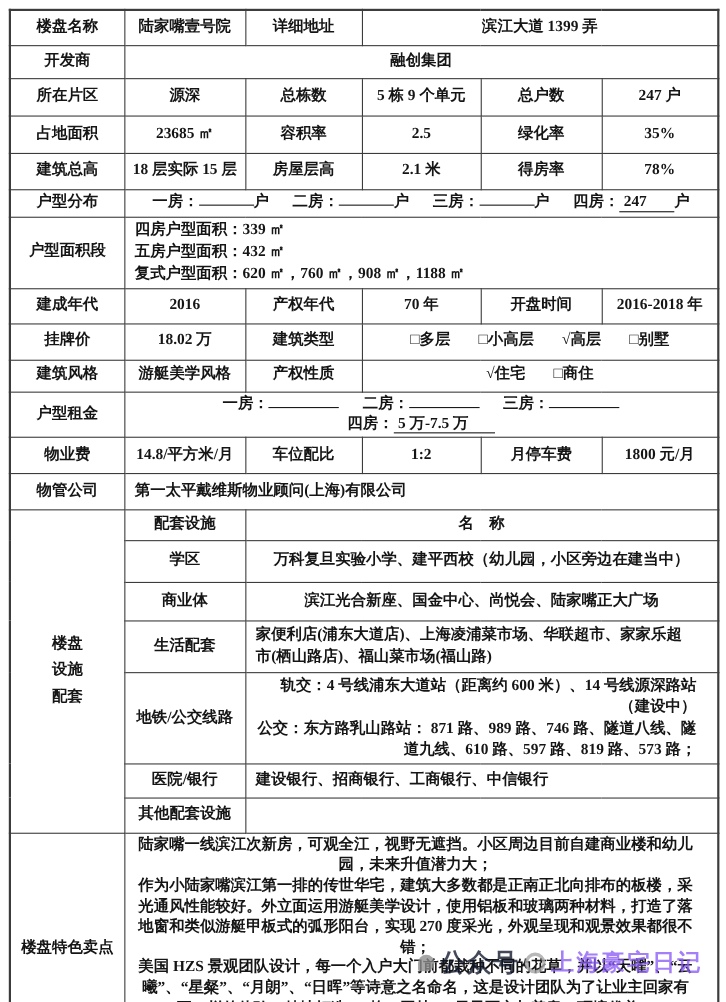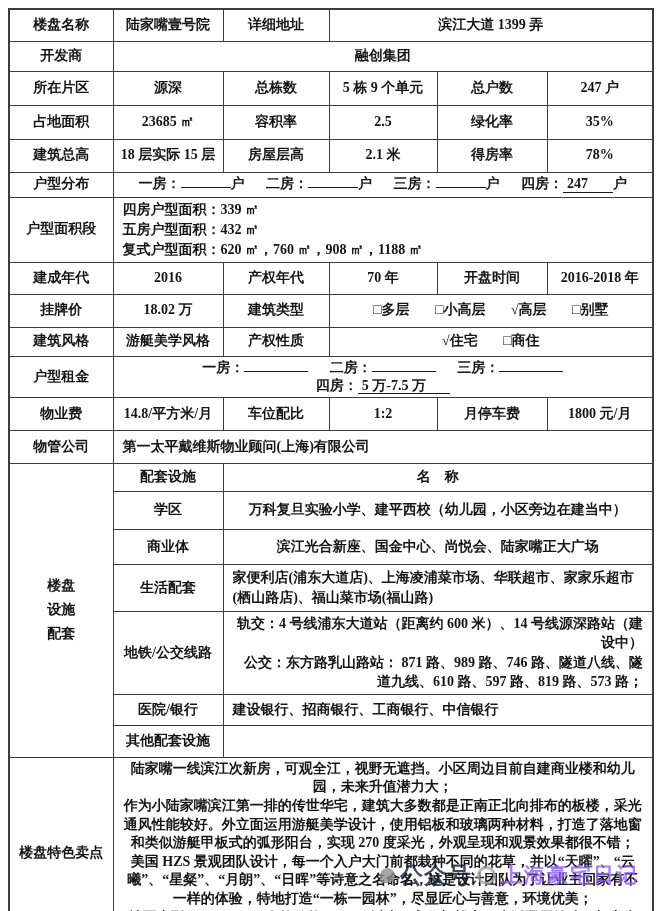--- a/index.html
+++ b/index.html
@@ -13,21 +13,21 @@
     border-collapse:collapse;table-layout:fixed;width:644px;
     border:2px solid #3c3c3c;
   }
   td{
     border:1px solid #3c3c3c;
     text-align:center;vertical-align:middle;
     font-size:14px;font-weight:700;
     padding:2px 4px;line-height:1.3;
     overflow:hidden;
   }
-  td.left{text-align:left;padding-left:9px;padding-right:9px;}
+  td.left{text-align:left;padding-left:9px;padding-right:19px;}
   .r1{height:32px}.r2{height:30px}.r3{height:34px}.r4{height:34px}
   .r5{height:33px}.r6{height:25px}.r7{height:62px}.r8{height:32px}
   .r9{height:33px}.r10{height:29px}.r11{height:32px}.r12{height:33px}
   .r13{height:33px}.r14{height:28px}.r15{height:38px}.r16{height:35px}
   .r17{height:47px}.r18{height:61px}.r19{height:31px}.r20{height:32px}
   .r21{height:181px}
   .grp{white-space:nowrap;margin:0 9px;}
   .blank{
     display:inline-block;min-width:42px;padding:0 4px;
     border-bottom:1.5px solid #1a1a1a;text-align:left;line-height:1.05;

